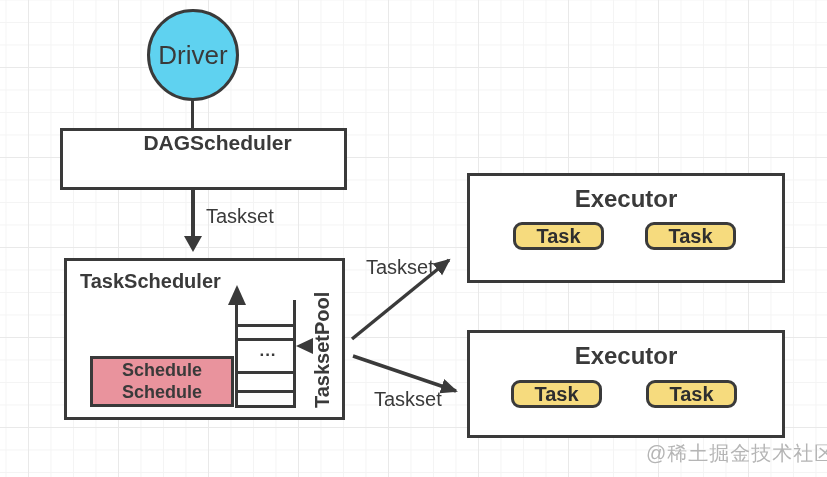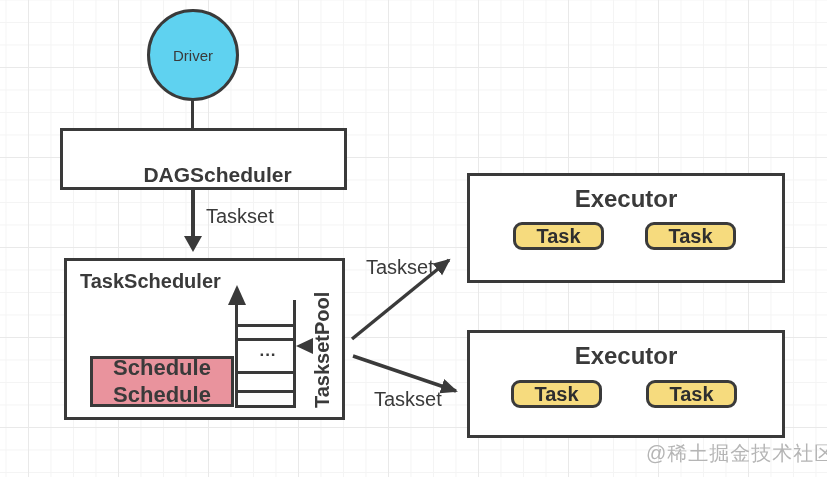--- a/index.html
+++ b/index.html
@@ -18,42 +18,42 @@
     position:relative;width:827px;height:477px;overflow:hidden;background-color:#fff;
     background-image:
       linear-gradient(to right, var(--grid-major) 1px, transparent 1px),
       linear-gradient(to bottom, var(--grid-major) 1px, transparent 1px),
       linear-gradient(to right, var(--grid-minor) 1px, transparent 1px),
       linear-gradient(to bottom, var(--grid-minor) 1px, transparent 1px);
     background-size:90px 90px, 90px 90px, 22.5px 22.5px, 22.5px 22.5px;
     background-position:28px 67px, 28px 67px, 5.5px 22px, 5.5px 22px;
   }
   .abs{position:absolute;}
-  .node{background:#fff;border:3px solid var(--stroke);display:flex;align-items:flex-end;justify-content:center;padding-left:28px;}
+  .node{background:#fff;border:3px solid var(--stroke);display:flex;align-items:flex-start;justify-content:center;padding-left:28px;}
   .driver{
     left:147px;top:9px;width:92px;height:92px;border-radius:50%;
     background:var(--driver-fill);border:3px solid var(--stroke);
     display:flex;align-items:center;justify-content:center;
-    font-size:15px;color:var(--text);
+    font-size:26px;color:var(--text);
   }
   .conn-v{left:191px;top:100px;width:3px;height:29px;background:var(--stroke);}
   .dag{left:60px;top:128px;width:287px;height:62px;font-weight:bold;font-size:21px;}
   .arrow-shaft-v{left:191px;top:190px;width:3.5px;height:48px;background:var(--stroke);}
   .arrow-head-down{left:184px;top:236px;width:0;height:0;
     border-left:9px solid transparent;border-right:9px solid transparent;
     border-top:16px solid var(--stroke);}
   .lbl{font-size:20px;color:var(--text);white-space:nowrap;}
   .lbl-taskset-dag{left:206px;top:205px;}
   .tsched{left:64px;top:258px;width:281px;height:162px;background:#fff;border:3px solid var(--stroke);}
   .tsched-label{left:80px;top:270px;font-weight:bold;font-size:20px;}
   .sbuilder{
     left:90px;top:356px;width:144px;height:51px;
     background:var(--schedule-builder-fill);border:3px solid var(--stroke);
     display:flex;flex-direction:column;align-items:center;justify-content:center;
-    font-weight:bold;font-size:22px;line-height:1.22;
+    font-weight:bold;font-size:18px;line-height:1.22;
   }
   
   .pool-line-left{left:235px;top:303px;width:3px;height:105px;background:var(--stroke);}
   .pool-line-right{left:293px;top:300px;width:3px;height:108px;background:var(--stroke);}
   .pool-arrow-up{left:228px;top:285px;width:0;height:0;
     border-left:9px solid transparent;border-right:9px solid transparent;
     border-bottom:20px solid var(--stroke);}
   .rung{left:237px;width:58px;height:3px;background:var(--stroke);}
   .rung1{top:324px;} .rung2{top:338px;} .rung3{top:371px;} .rung4{top:390px;} .rung5{top:405px;}
   .pool-dots{left:247px;top:341px;width:42px;text-align:center;font-weight:bold;font-size:17px;letter-spacing:1px;}

